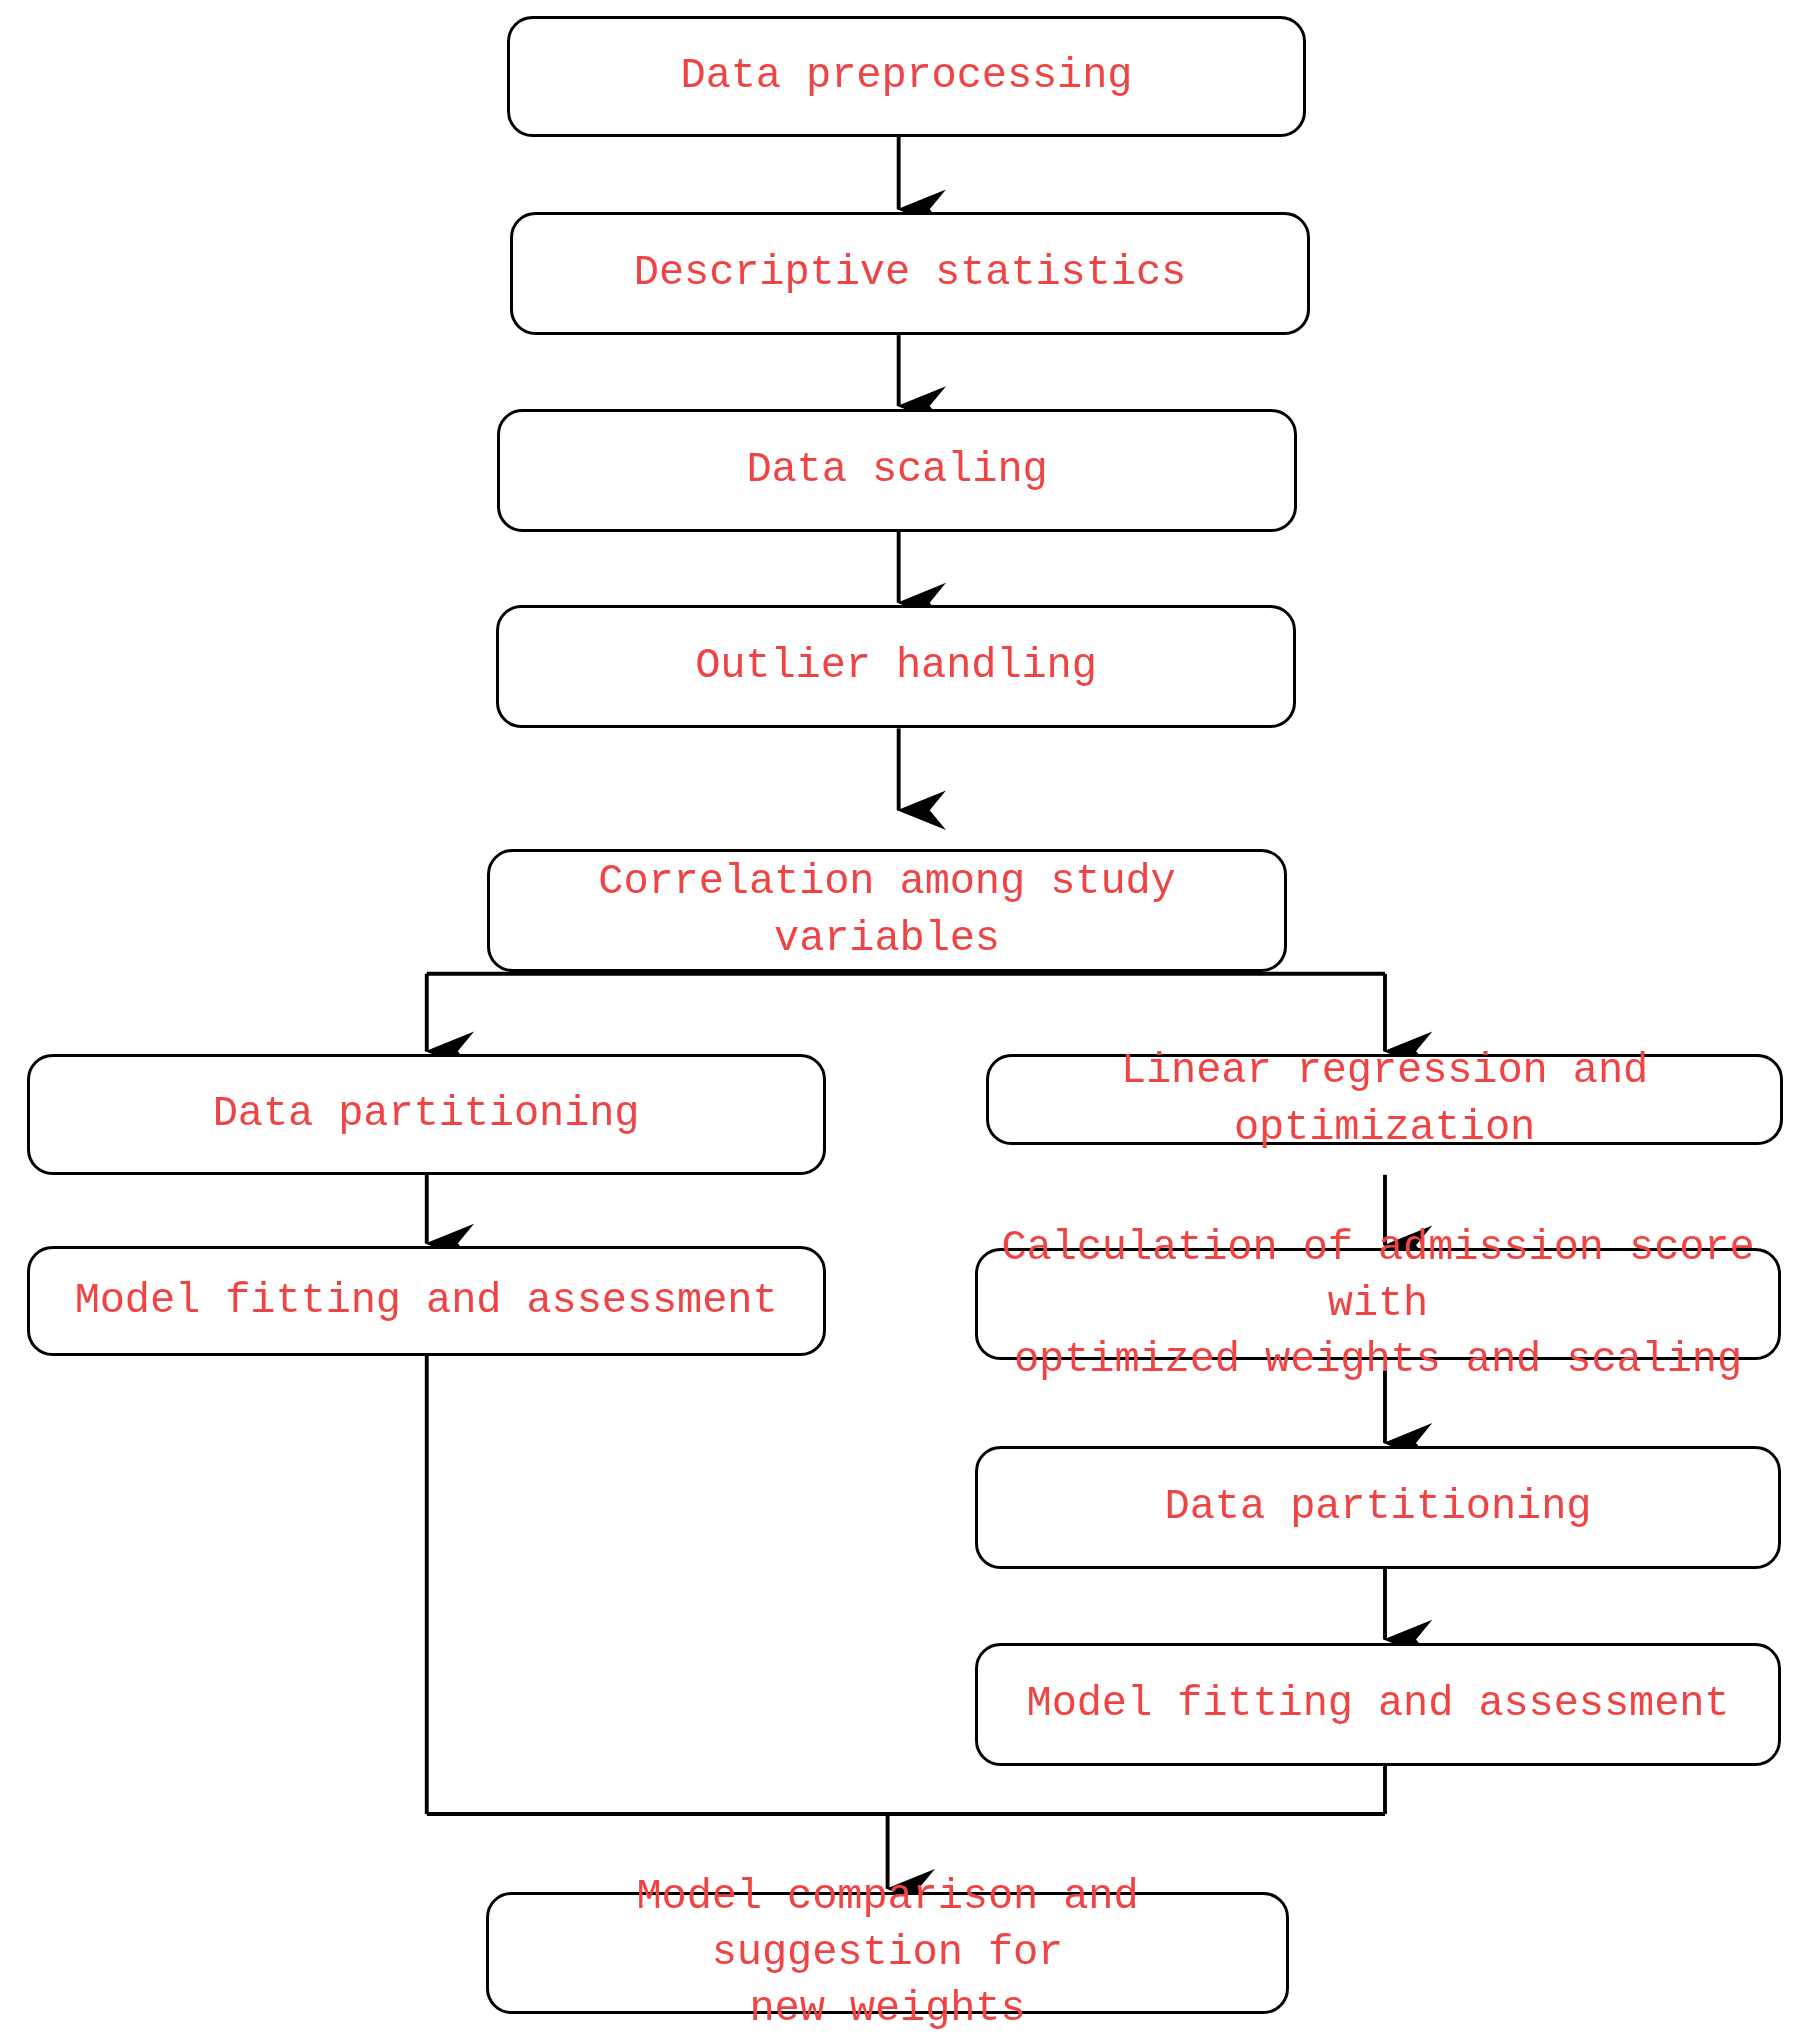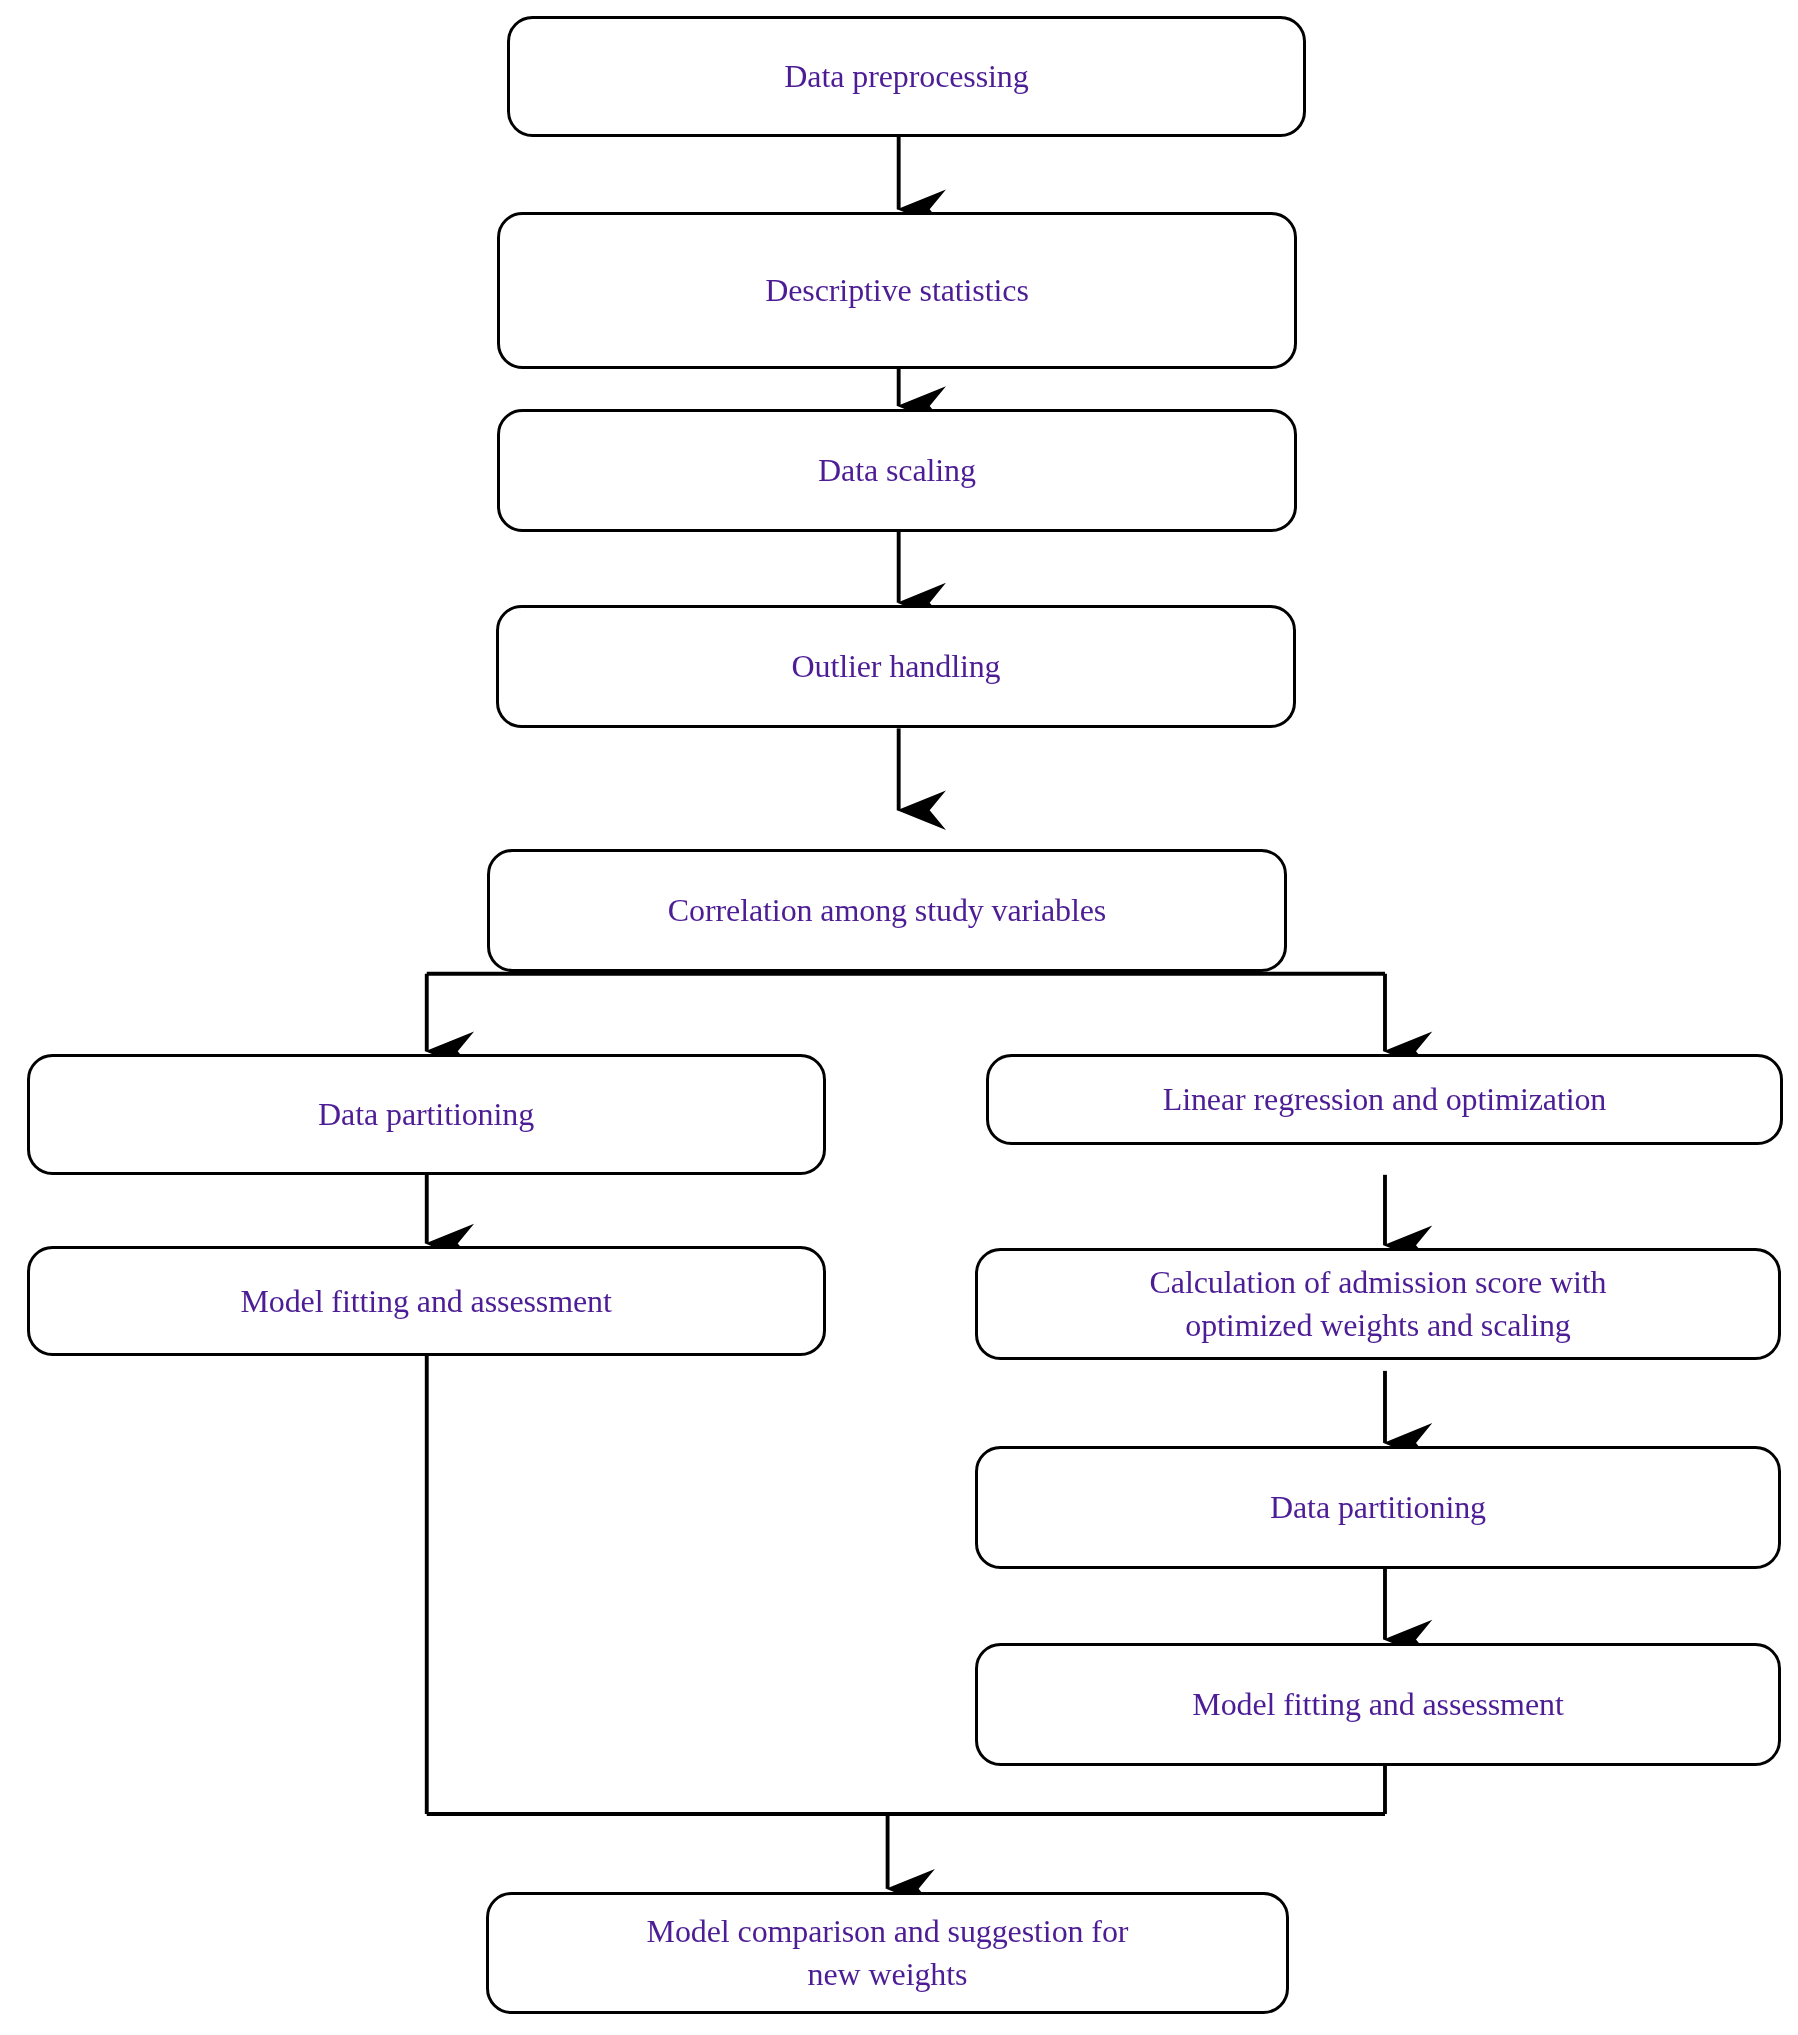--- a/index.html
+++ b/index.html
@@ -36,24 +36,24 @@
     align-items: center;
     justify-content: center;
     text-align: center;
     z-index: 2;
   }
   .node .label {
     display: block;
     width: 100%;
     padding: 0 14.4px;
     box-sizing: border-box;
-    font-family: Liberation Serif, serif;
-    font-size: 32px;
+    font-family: Liberation Mono, monospace;
+    font-size: 42px;
     line-height: 1.34;
-    color: #4c1d95;
+    color: #ef4444;
     white-space: pre-line;
     letter-spacing: -0.1px;
   }
 </style>
 </head>
 <body>
 
 <div id="canvas">
 
   <svg id="edges" viewBox="0 0 3247 3674" width="1799" height="2035" xmlns="http://www.w3.org/2000/svg">
@@ -92,21 +92,21 @@
       <line x1="2500" y1="3187" x2="2500" y2="3275"></line>
       <line x1="770" y1="3275" x2="2500" y2="3275"></line>
       <line x1="1602" y1="3275" x2="1602" y2="3410" marker-end="url(#arrowhead)"></line>
     </g>
   </svg>
 
   <div class="node" style="left:507px; top:15.5px; width:799px; height:121px;">
     <span class="label">Data preprocessing</span>
   </div>
 
-  <div class="node" style="left:497px; top:212px; width:800px; height:157px;">
+  <div class="node" style="left:510px; top:212px; width:800px; height:123px;">
     <span class="label">Descriptive statistics</span>
   </div>
 
   <div class="node" style="left:497px; top:409px; width:800px; height:123px;">
     <span class="label">Data scaling</span>
   </div>
 
   <div class="node" style="left:496px; top:605px; width:800px; height:123px;">
     <span class="label">Outlier handling</span>
   </div>

